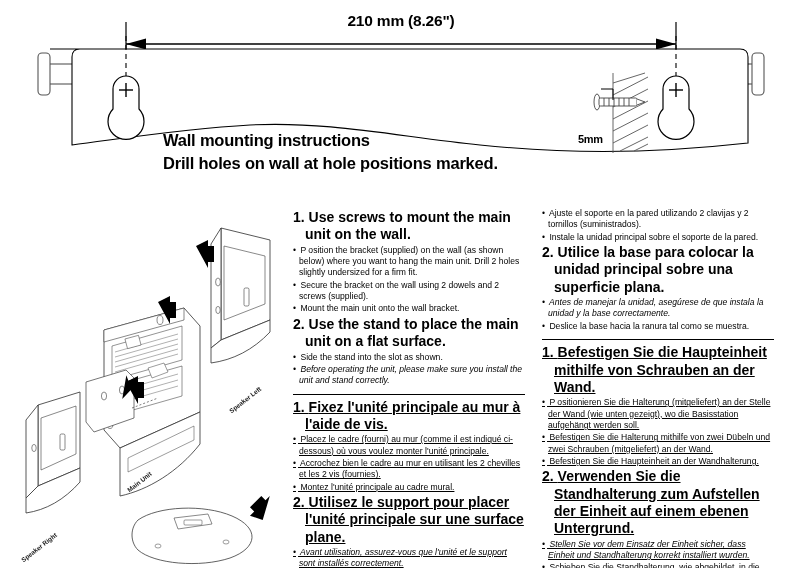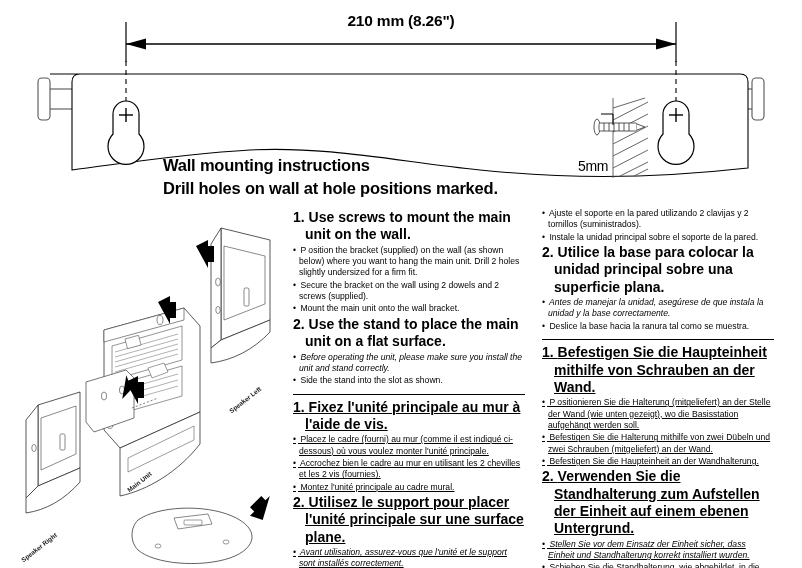--- a/index.html
+++ b/index.html
@@ -28,36 +28,37 @@
     width: 802px;
     text-align: center;
     font-size: 15.5px;
     font-weight: bold;
     letter-spacing: -0.2px;
   }
 
   
   #template-drawing {
     position: absolute;
-    left: 0; top: 58px;
+    left: 0; top: 33px;
     width: 758px; height: 160px;
   }
   #template-heading {
     position: absolute;
     left: 163px; top: 96px;
     font-size: 16.5px;
     font-weight: bold;
     line-height: 1.38;
     letter-spacing: -0.2px;
   }
   #dim-5mm {
     position: absolute;
     left: 578px; top: 100px;
-    font-size: 14px;
+    font-size: 11px;
     letter-spacing: -0.3px;
+    font-weight: bold;
   }
 
   
   #product-illustration {
     position: absolute;
     left: 8px; top: 200px;
     width: 290px; height: 365px;
   }
   .part-label {
     position: absolute;
@@ -292,22 +293,22 @@
 <div id="instructions">
 
   <div class="instr-column">
     <div class="lang-block">
       <div>
           <div class="step-heading"><span class="num">1. </span><span>Use screws to mount the main unit on the wall.</span></div>
           <div class="bullet"><span class="dot">•</span><span> P       osition the bracket (supplied) on the wall (as shown below) where you want to hang the main unit. Drill 2 holes slightly undersized for a firm fit.</span></div>
           <div class="bullet"><span class="dot">•</span><span> Secure the bracket on the wall using 2 dowels and 2 screws (supplied).</span></div>
           <div class="bullet"><span class="dot">•</span><span> Mount the main unit onto the wall bracket.</span></div>
           <div class="step-heading"><span class="num">2. </span><span>Use the stand to place the main unit on a flat surface.</span></div>
+          <div class="bullet"><span class="dot">•</span><span> Side the stand into the slot as shown.</span></div>
           <div class="bullet italic"><span class="dot">•</span><span> Before operating the unit, please make sure you install the unit and stand correctly.</span></div>
-          <div class="bullet"><span class="dot">•</span><span> Side the stand into the slot as shown.</span></div>
         </div>
     </div>
     <div class="lang-block">
       <div class="lang-rule"></div>
       <div>
           <div class="step-heading"><span class="num">1. </span><span>Fixez l'unité principale au mur à l'aide de vis.</span></div>
           <div class="bullet"><span class="dot">•</span><span> Placez le cadre (fourni) au mur (comme il est indiqué ci-dessous) où vous voulez monter l'unité principale.</span></div>
           <div class="bullet"><span class="dot">•</span><span> Accrochez bien le cadre au mur en utilisant les 2 chevilles et les 2 vis (fournies).</span></div>
           <div class="bullet"><span class="dot">•</span><span> Montez l'unité principale au cadre mural.</span></div>
           <div class="step-heading"><span class="num">2. </span><span>Utilisez le support pour placer l'unité principale sur une surface plane.</span></div>

